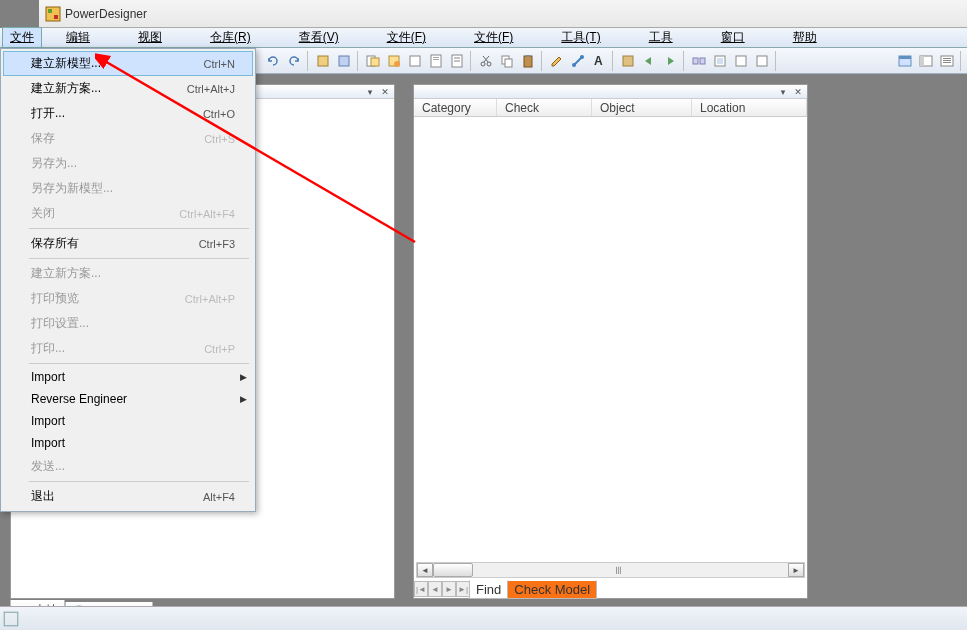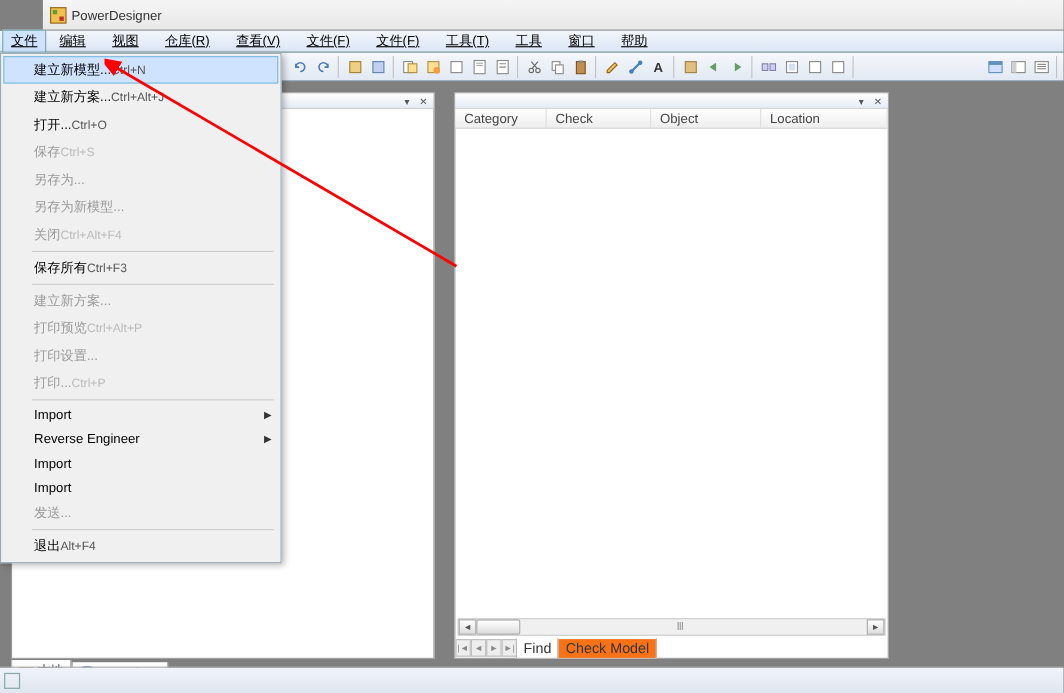--- a/index.html
+++ b/index.html
@@ -3,21 +3,21 @@
 <meta charset="utf-8">
 <style>
 * { margin: 0; padding: 0; box-sizing: border-box; font-family: "Microsoft YaHei", "Segoe UI", Tahoma, sans-serif; font-size: 12px; }
 body { width: 967px; height: 630px; background: #808080; overflow: hidden; position: relative; }
 
 .title-bar { height: 28px; background: linear-gradient(#f5f5f5, #e8e8e8); display: flex; align-items: center; padding-left: 6px; border-bottom: 1px solid #aaa; margin-left: 39px; }
 .title-bar .app-icon { width: 16px; height: 16px; margin-right: 4px; }
 .title-bar .title-text { color: #333; }
 
 .menu-bar { height: 20px; background: linear-gradient(#f2f6fb, #dbe6f5); display: flex; align-items: center; border-bottom: 1px solid #8aa; padding-left: 2px; text-decoration: underline; }
-.menu-item { padding: 2px 12px; cursor: default; color: #000; }
+.menu-item { padding: 2px 24px; cursor: default; color: #000; }
 .menu-item.active { background: #cfe3ff; border: 1px solid #7aa; padding: 1px 7px; }
 
 .toolbar-row { height: 26px; background: linear-gradient(#f5f8fc, #e2e9f3); border-bottom: 1px solid #a0b4c8; display: flex; align-items: center; padding-left: 260px; gap: 2px; }
 .tb-group { display: flex; align-items: center; gap: 1px; padding: 0 3px; border-right: 1px solid #c0c0c0; }
 .tb-btn { width: 20px; height: 20px; display: flex; align-items: center; justify-content: center; border: 1px solid transparent; }
 .tb-btn svg { width: 16px; height: 16px; }
 
 .workspace { position: absolute; top: 74px; left: 0; right: 0; bottom: 0; background: #808080; }
 
 .left-panel { position: absolute; left: 10px; top: 10px; width: 385px; height: 515px; background: #fff; border: 1px solid #999; }
@@ -43,21 +43,21 @@
 .tab.active { background: #f97316; }
 
 .left-tabs { position: absolute; left: 10px; top: 527px; height: 20px; display: flex; align-items: center; }
 .ltab { display: flex; align-items: center; gap: 3px; padding: 2px 6px; background: linear-gradient(#fff,#eee); border: 1px solid #bbb; border-top: none; font-size: 11px; color: #333; }
 .ltab svg { width: 14px; height: 14px; }
 
 .bottom-chrome { position: absolute; bottom: 0; left: 0; right: 0; height: 24px; background: linear-gradient(#f0f4fa, #e0e6ef); border-top: 1px solid #aaa; display: flex; align-items: center; }
 .bottom-chrome .corner { width: 18px; height: 18px; margin-left: 2px; }
 
 .dropdown-menu { position: absolute; left: 0; top: 48px; width: 256px; background: #f0f0f0; border: 1px solid #9ab; box-shadow: 2px 2px 6px rgba(0,0,0,.3); z-index: 100; padding: 2px; }
-.dm-item { display: flex; align-items: center; padding: 4px 18px 4px 28px; color: #000; cursor: default; position: relative; }
+.dm-item { display: flex; align-items: center; justify-content: space-between; padding: 4px 18px 4px 28px; color: #000; cursor: default; position: relative; }
 .dm-item.disabled { color: #999; }
 .dm-item.highlight { background: #cfe3ff; border: 1px solid #7bd; padding: 3px 17px 3px 27px; }
 .dm-sep { height: 1px; background: #ccc; margin: 2px 4px 2px 26px; }
 .dm-item .shortcut { color: #555; font-size: 11px; }
 .dm-item.disabled .shortcut { color: #bbb; }
 .dm-item .submenu-arrow { position: absolute; right: 6px; font-size: 9px; color: #333; }
 
 .red-arrow { position: absolute; left: 95px; top: 52px; z-index: 200; pointer-events: none; }
 </style>
 </head>

